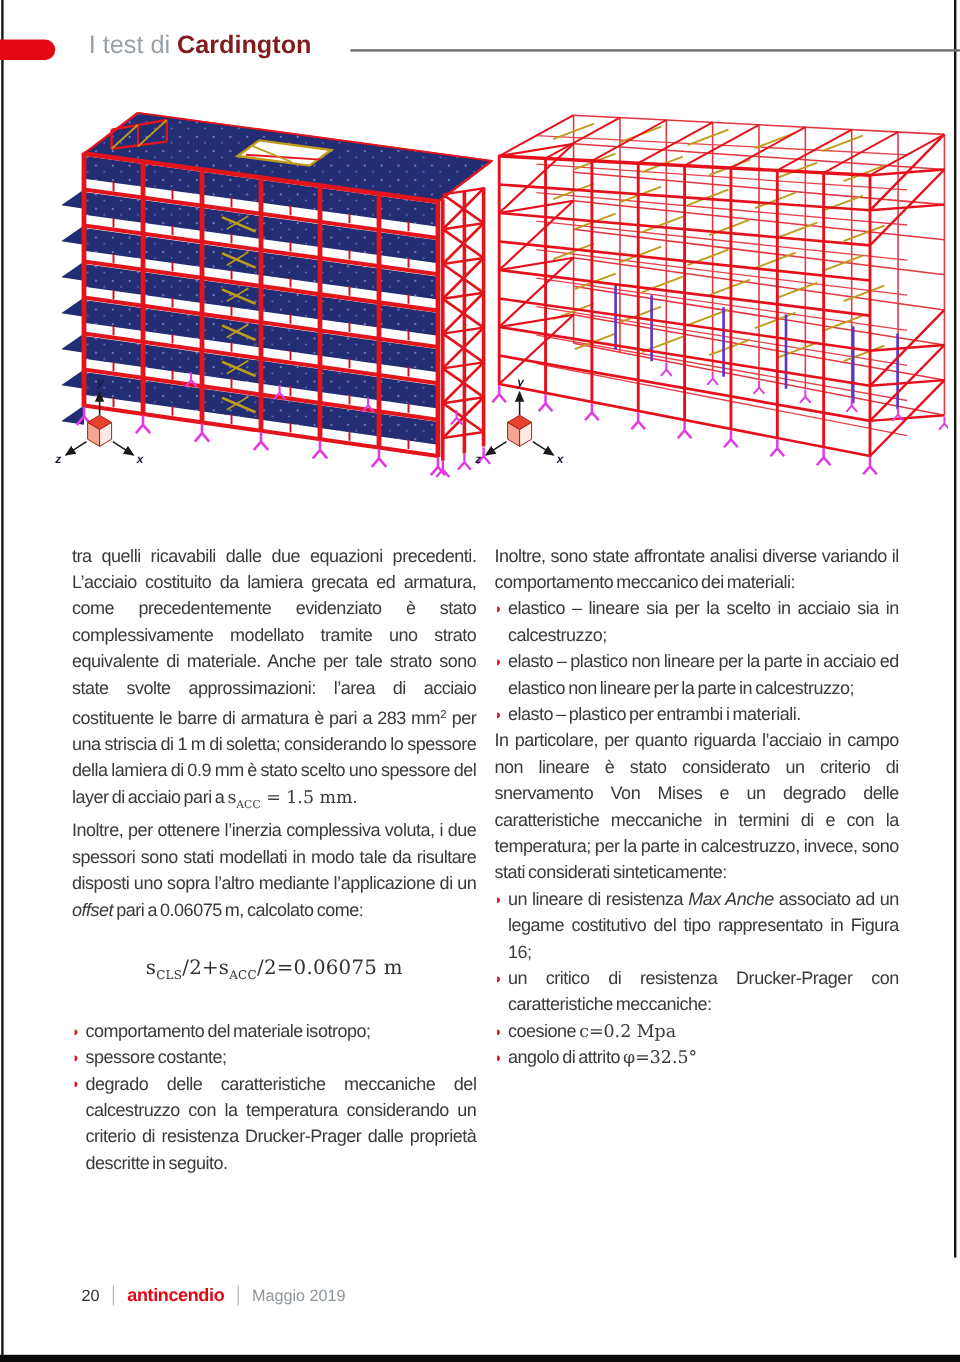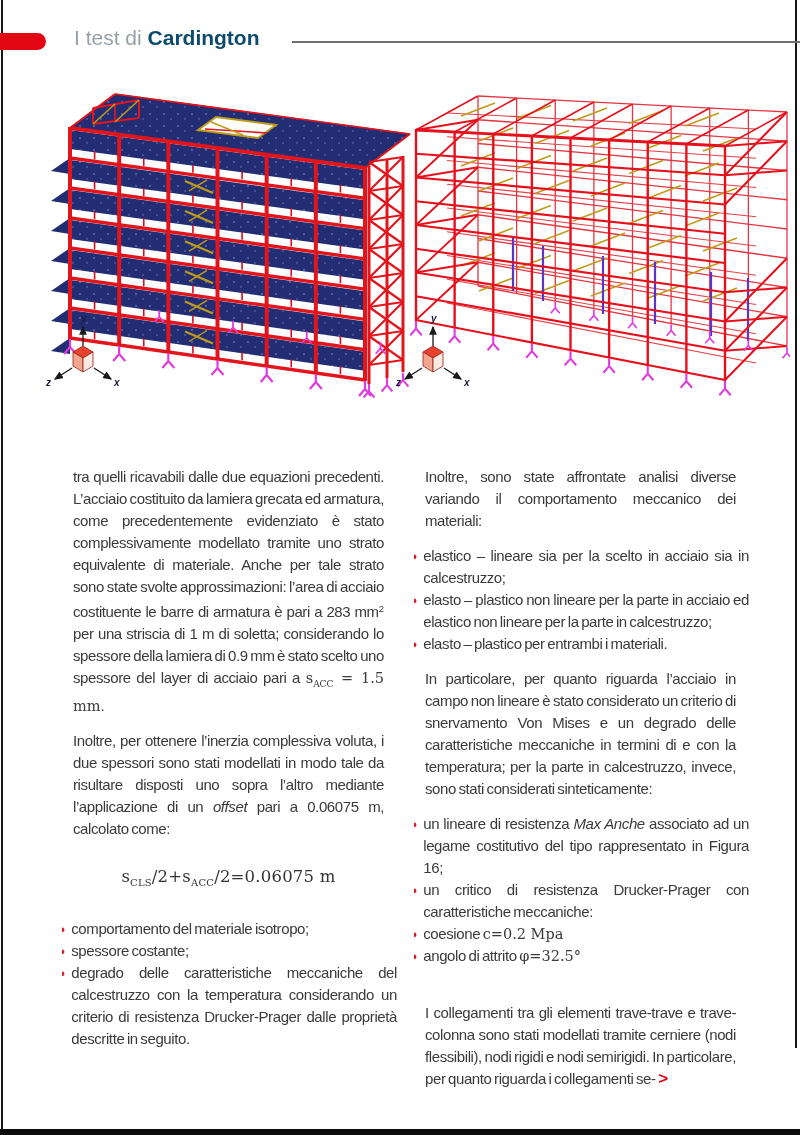--- a/index.html
+++ b/index.html
@@ -10,37 +10,37 @@
   
   .edge-left{position:absolute;left:1px;top:0;width:2px;height:1135px;background:#161616;}
   .edge-right{position:absolute;left:795px;top:0;width:2px;height:1048px;background:#161616;}
   .edge-bottom{position:absolute;left:0;bottom:0;width:800px;height:6px;background:#0c0c0c;}
 
   
   .red-tab{position:absolute;left:0;top:33px;width:46px;height:17px;background:#e30613;
            border-radius:0 9px 9px 0;}
   .header-text{position:absolute;left:74px;top:26px;font-size:21px;white-space:nowrap;}
   .header-prefix{color:#97a0a7;font-weight:400;margin-top:16px;}
-  .header-title{color:#0c4a6e;font-weight:700;}
+  .header-title{color:#7f1d1d;font-weight:700;}
   .header-rule{position:absolute;left:292px;top:41px;width:508px;height:2px;background:#6f6f6f;}
 
   
   .fig-svg{position:absolute;}
   #fig-left{left:35px;top:86px;width:380px;height:316px;}
   #fig-right{left:393px;top:86px;width:397px;height:316px;}
 
   .caption{position:absolute;left:70px;top:399px;font-size:13.5px;color:#2e2e30;letter-spacing:-0.2px;}
   .caption .cap-label{color:#e30613;}
   .caption .cap-sw{font-style:italic;}
 
   
   .columns{position:absolute;left:60px;top:453px;width:689px;display:flex;gap:15px;}
   .col{width:337px;text-align:justify;font-size:15px;line-height:22px;color:#3a3a3c;
        letter-spacing:-0.4px;word-spacing:-1.2px;}
-  .para{margin:13px;}
+  .para{margin:0;}
   .bullet{display:flex;}
   .marker{color:#d8101f;font-size:11px;line-height:22px;margin-right:5px;flex:0 0 auto;}
   .btext{flex:1;text-align:justify;}
   .gap{height:22px;}
   .formula{font-family:"DejaVu Serif","Liberation Serif",serif;font-size:16.5px;color:#333;
            margin:26px 0 24px 0;letter-spacing:0.2px;word-spacing:0;text-align:center;}
   .seg-i{font-style:italic;}
   .seg-sup{font-size:9.5px;vertical-align:5px;letter-spacing:0;}
   .seg-serif{font-family:"DejaVu Serif","Liberation Serif",serif;letter-spacing:0;word-spacing:0;font-size:14.5px;}
   .seg-sersub{font-family:"DejaVu Serif","Liberation Serif",serif;font-size:9px;vertical-align:-4px;letter-spacing:0;}
@@ -454,18 +454,24 @@
         </div>
         <div class="bullet">
           <span class="marker">◗</span>
           <span class="btext"><span>coesione </span><span class="seg-serif">c=0.2 Mpa</span></span>
         </div>
         <div class="bullet">
           <span class="marker">◗</span>
           <span class="btext"><span>angolo di attrito </span><span class="seg-serif">φ=32.5°</span></span>
         </div>
         <div class="gap"></div>
-        <p class="para"><span>I collegamenti tra gli elementi trave-trave e trave-colonna sono stati modellati tramite cerniere (nodi flessibili), nodi rigidi e nodi semirigidi. In particolare, per quanto riguarda i collegamenti se- </span><span class="seg-arrow">&gt;</span></p>
       </div>
   </div>
 
+  <div class="footer">
+    <span class="page-num">20</span>
+    <span class="fdiv"></span>
+    <span class="mag">antincendio</span>
+    <span class="fdiv"></span>
+    <span class="issue">Maggio 2019</span>
+  </div>
 
 </div>
 
 </body></html>

